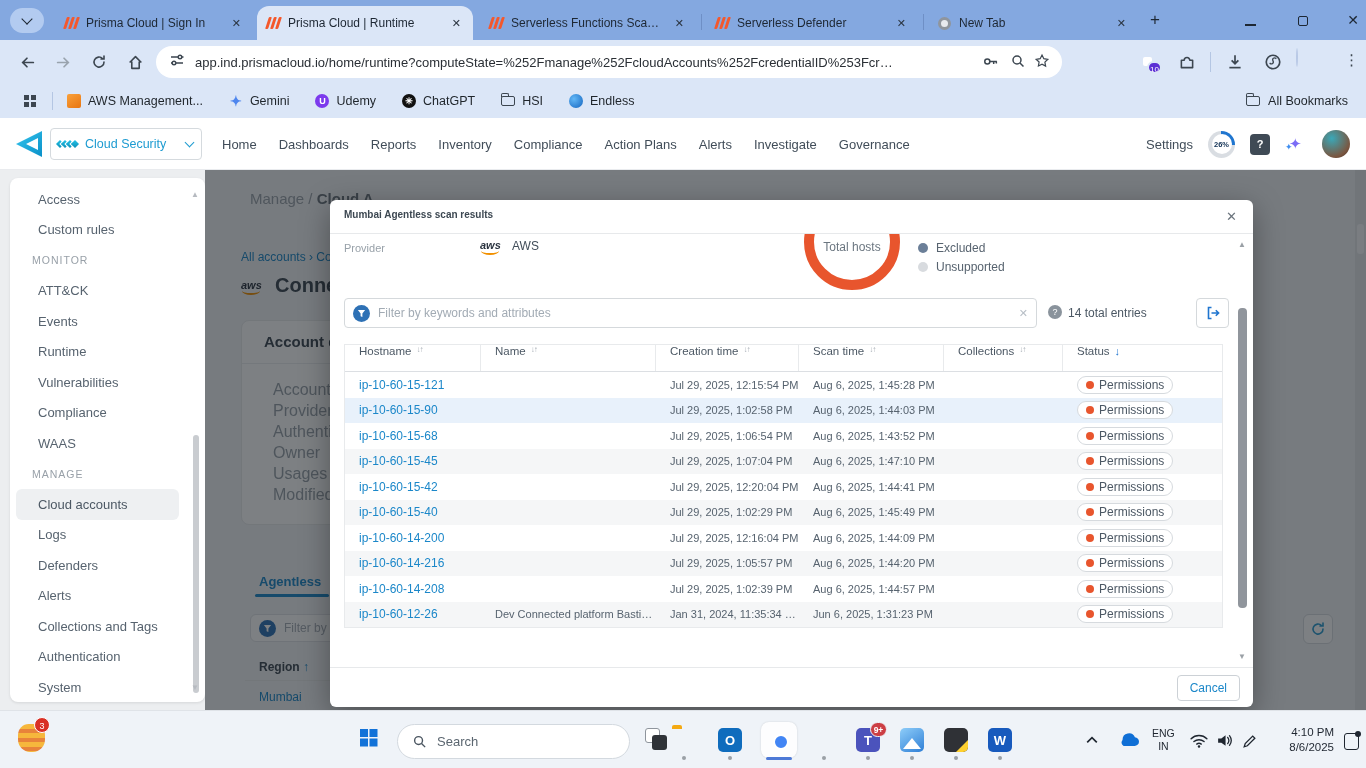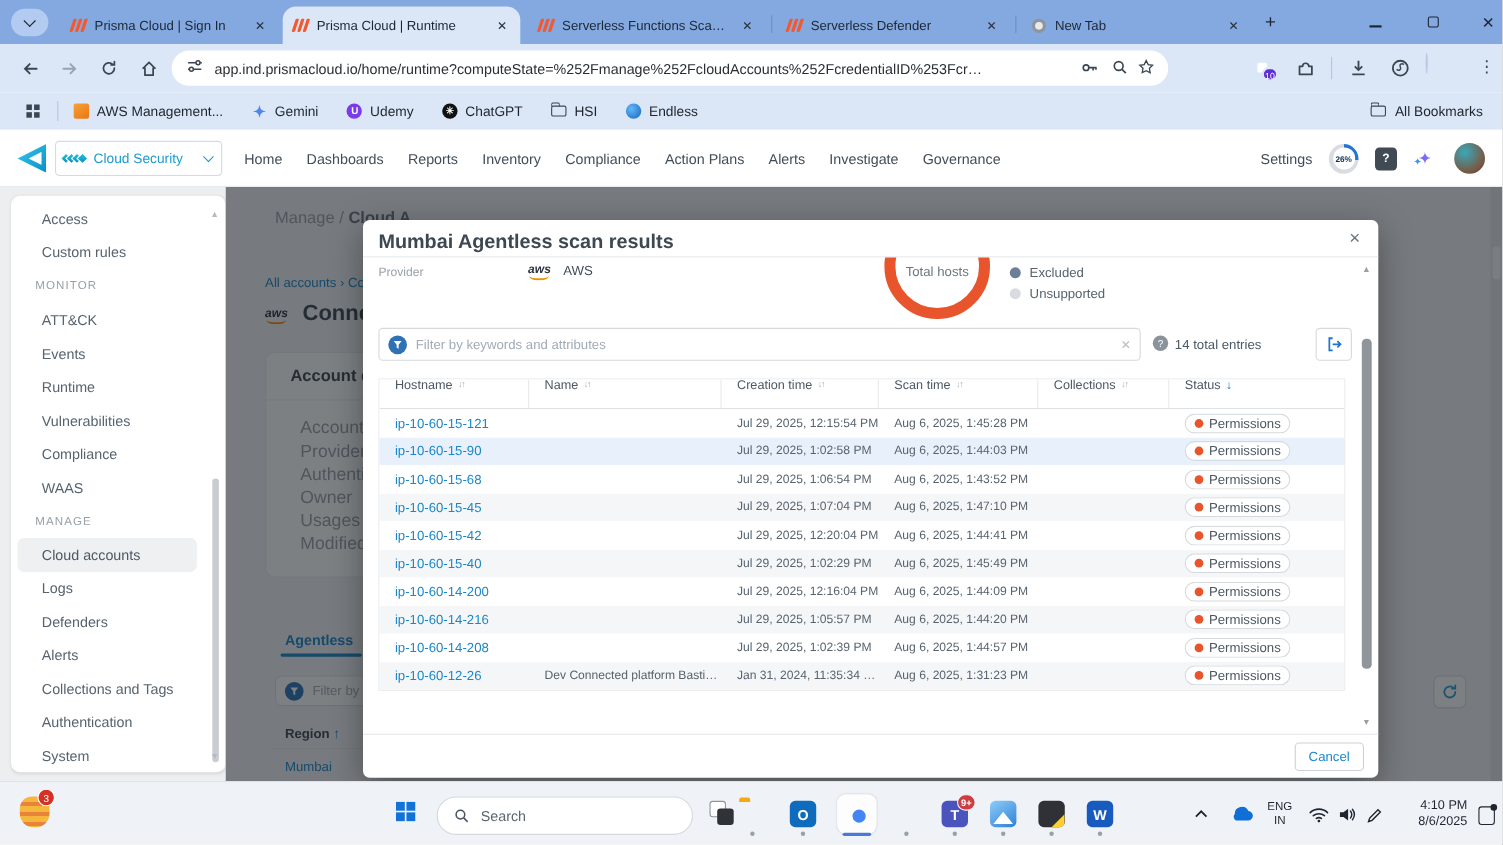--- a/index.html
+++ b/index.html
@@ -115,21 +115,21 @@
   .bg-rowline { position:absolute; left:40px; top:510px; width:1000px; height:1px; background:#e8eaec; }
   .bg-mumbai { position:absolute; left:54px; top:520px; font-size:12px; color:#1b87c9; }
   .bg-refresh { position:absolute; left:1098px; top:444px; width:30px; height:30px; border:1px solid #d7dbdf; border-radius:6px; background:#fff; display:flex; align-items:center; justify-content:center; }
   .pg-sb { position:absolute; right:0; top:0; width:11px; height:540px; background:#e4e6e9; }
   .pg-sb-thumb { position:absolute; right:2px; top:54px; width:7px; height:30px; background:#f8f9fa; border-radius:3px; }
   .dim { position:absolute; inset:0; background:rgba(19,23,29,.55); z-index:5; }
 
   
   .modal { position:absolute; left:125px; top:30px; width:923px; height:507px; background:#fff; border-radius:6px; box-shadow:0 8px 30px rgba(0,0,0,.35); z-index:10; }
   .m-head { position:absolute; left:0; top:0; width:100%; height:34px; border-bottom:1px solid #e7e9eb; }
-  .m-title { position:absolute; left:14px; top:9px; font-size:18px; font-weight:bold; color:#3d4852; }
+  .m-title { position:absolute; left:14px; top:9px; font-size:10px; font-weight:bold; color:#3d4852; }
   .m-close { position:absolute; right:16px; top:9px; font-size:13px; color:#6a737c; }
   .m-body { position:absolute; left:0; top:34px; width:100%; height:433px; overflow:hidden; }
   .prov-lbl { position:absolute; left:14px; top:8px; font-size:11px; color:#98a1a9; }
   .prov-val { position:absolute; left:150px; top:5px; display:flex; align-items:center; gap:8px; }
   .prov-val .v { font-size:12px; color:#414d59; }
   .donut { position:absolute; left:474px; top:-40px; width:96px; height:96px; border:10px solid #e8552d; border-radius:50%; }
   .donut-lbl { position:absolute; left:462px; top:6px; width:120px; text-align:center; font-size:12px; color:#6b7680; }
   .legend { position:absolute; left:588px; top:4px; }
   .leg-row { display:flex; align-items:center; gap:8px; height:19px; }
   .leg-dot { width:10px; height:10px; border-radius:50%; }
@@ -639,21 +639,21 @@
                   <div class="td c4"><span class="coll-chip"></span></div>
                   <div class="td c5"><span class="status-pill">
                       <span class="dot"></span>
                       <span class="s-lbl">Permissions</span>
                     </span></div>
                 </div>
                 <div class="trow">
                   <div class="td host c0"><a href="#">ip-10-60-12-26</a></div>
                   <div class="td c1">Dev Connected platform Bastion ...</div>
                   <div class="td c2">Jan 31, 2024, 11:35:34 PM</div>
-                  <div class="td c3">Aug 6, 2025, 1:31:23 PM</div>
+                  <div class="td c3">Jun 6, 2025, 1:31:23 PM</div>
                   <div class="td c4"><span class="coll-chip"></span></div>
                   <div class="td c5"><span class="status-pill">
                       <span class="dot"></span>
                       <span class="s-lbl">Permissions</span>
                     </span></div>
                 </div>
               </div>
           </div>
         </div>
         <span class="m-sb-up">▲</span>

